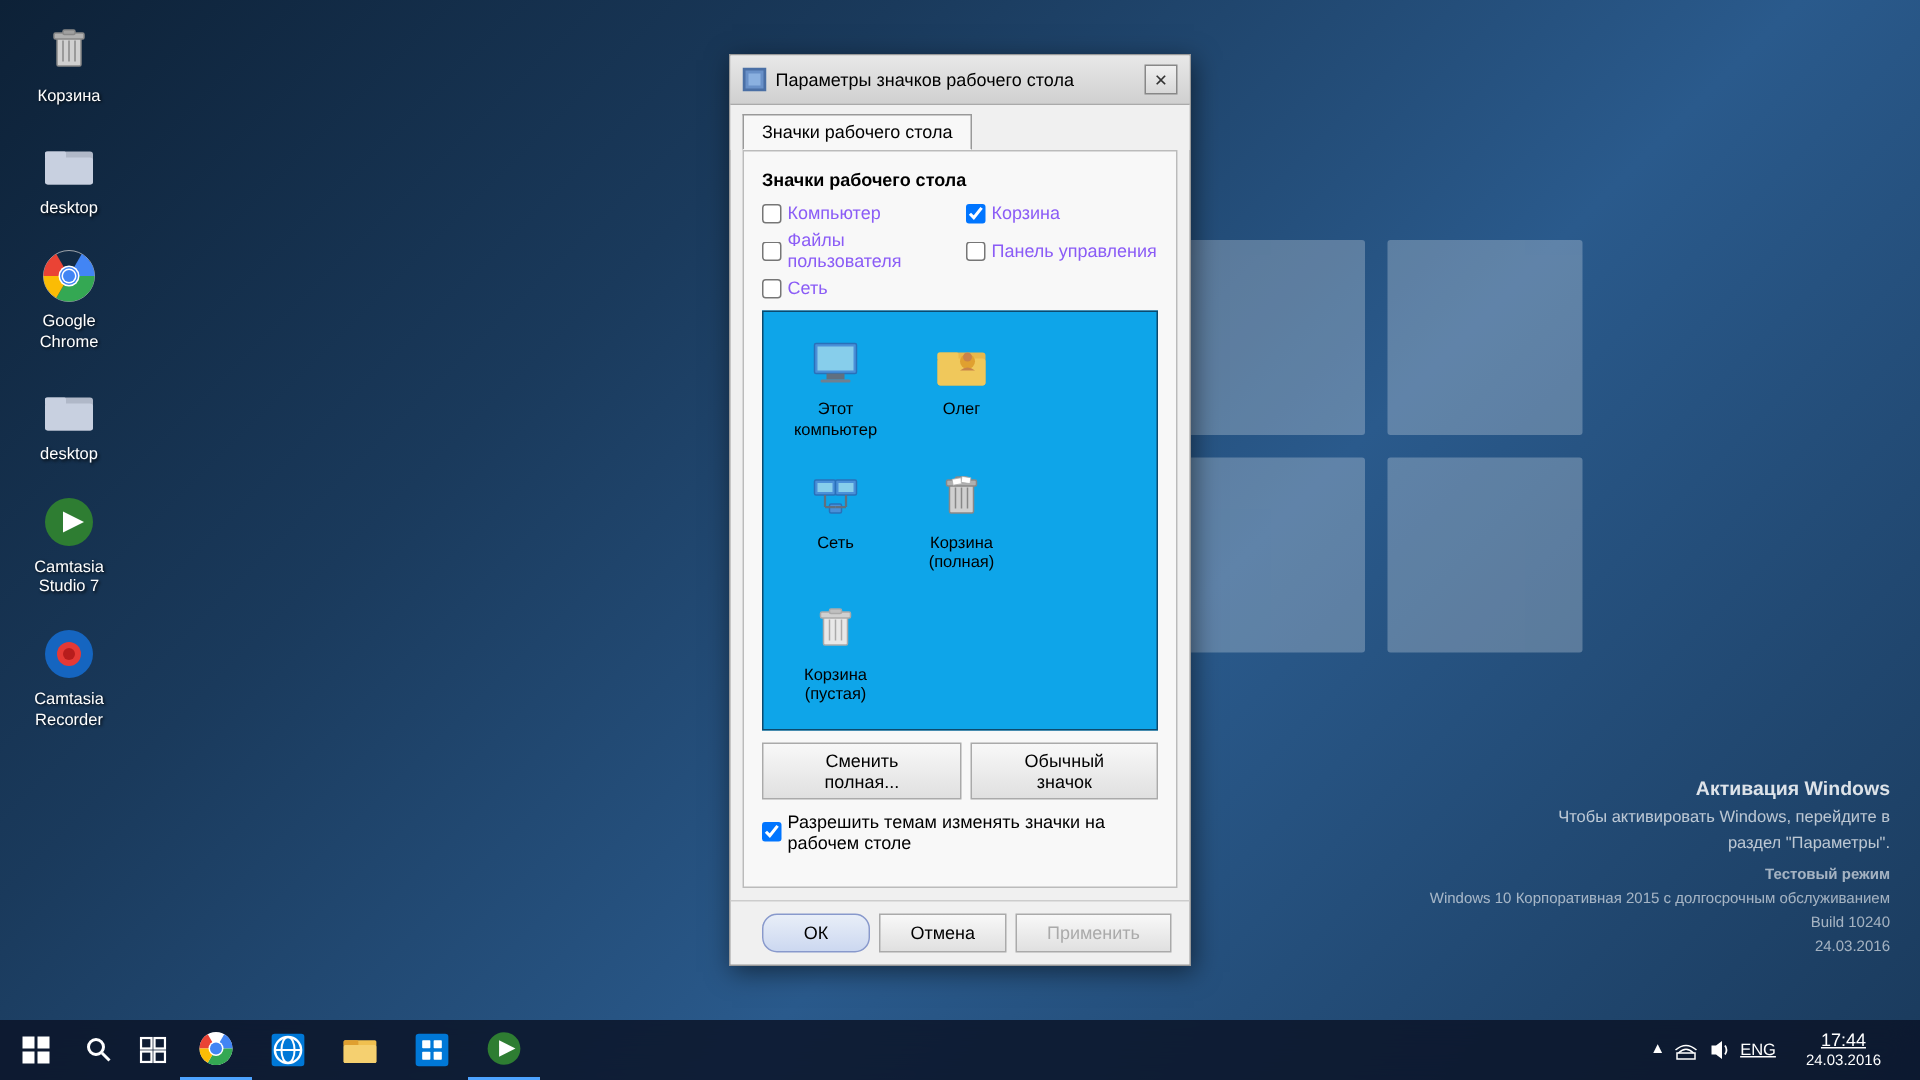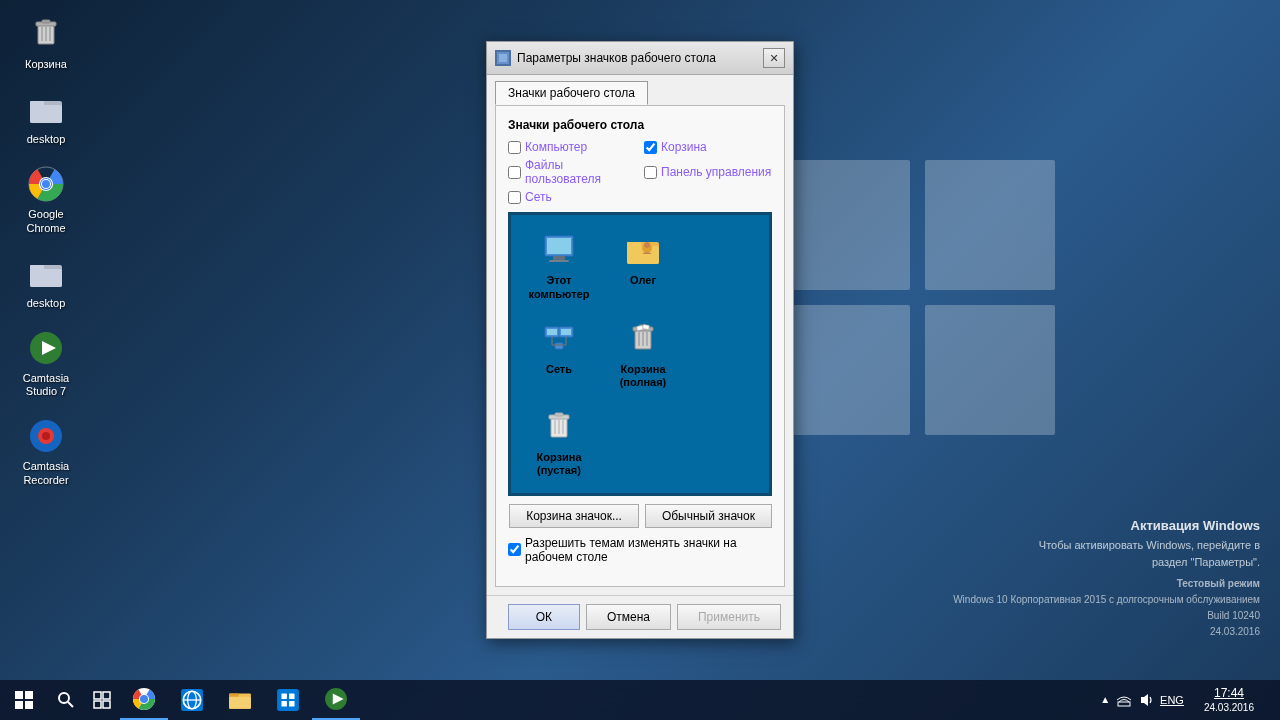--- a/index.html
+++ b/index.html
@@ -269,30 +269,29 @@
       font-size: 12px;
       color: #8b5cf6;
       cursor: pointer;
     }
     .checkbox-row-full {
       grid-column: 1 / -1;
     }
 
     
     .icons-grid-container {
-      border: 3px solid #0c4a6e;
-      background: #0369a1;
+      border: 1px solid #0c4a6e;
+      background: #0ea5e9;
       padding: 8px;
       min-height: 150px;
       display: flex;
       flex-wrap: wrap;
       gap: 4px;
       align-content: flex-start;
       margin-bottom: 8px;
-      font-weight: bold;
     }
     .icon-item {
       width: 80px;
       display: flex;
       flex-direction: column;
       align-items: center;
       padding: 6px 4px;
       cursor: pointer;
       border: 1px solid transparent;
     }
@@ -349,20 +348,21 @@
       padding: 5px 20px;
       border: 1px solid #aaa;
       background: linear-gradient(to bottom, #f8f8f8, #e0e0e0);
       cursor: pointer;
       font-size: 12px;
       min-width: 72px;
     }
     .footer-btn.primary {
       background: linear-gradient(to bottom, #e8eef8, #ccd8f0);
       border-color: #8899cc;
+      border-radius: 10px;
     }
     .footer-btn:disabled { color: #aaa; cursor: default; }
   </style>
 </head>
 <body>
 
 <div class="desktop">
 
   <div class="win-logo-bg">
     <div class="quad q1"></div>
@@ -582,21 +582,21 @@
                 <line x1="14" y1="11" x2="14" y2="25" stroke="#aaa" stroke-width="1"></line>
                 <line x1="18" y1="11" x2="18" y2="25" stroke="#aaa" stroke-width="1"></line>
                 <line x1="22" y1="11" x2="22" y2="25" stroke="#aaa" stroke-width="1"></line>
               </svg>
             </div>
             <span class="icon-name">Корзина (пустая)</span>
           </div>
         </div>
 
         <div class="action-btns">
-          <button class="action-btn">Корзина значок...</button>
+          <button class="action-btn">Сменить полная...</button>
           <button class="action-btn">Обычный значок</button>
         </div>
 
         <div class="allow-themes-row">
           <input type="checkbox" id="cb-themes" checked="" style="">
           <label for="cb-themes">Разрешить темам изменять значки на рабочем столе</label>
         </div>
       </div>
 
       <div class="dialog-footer">

